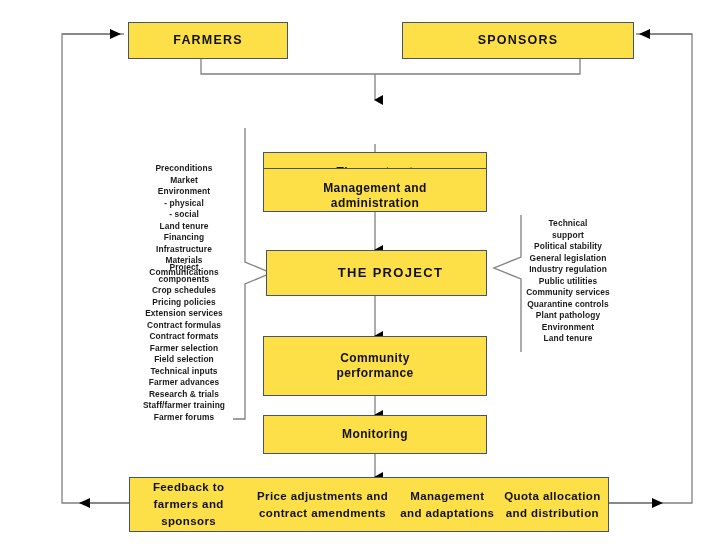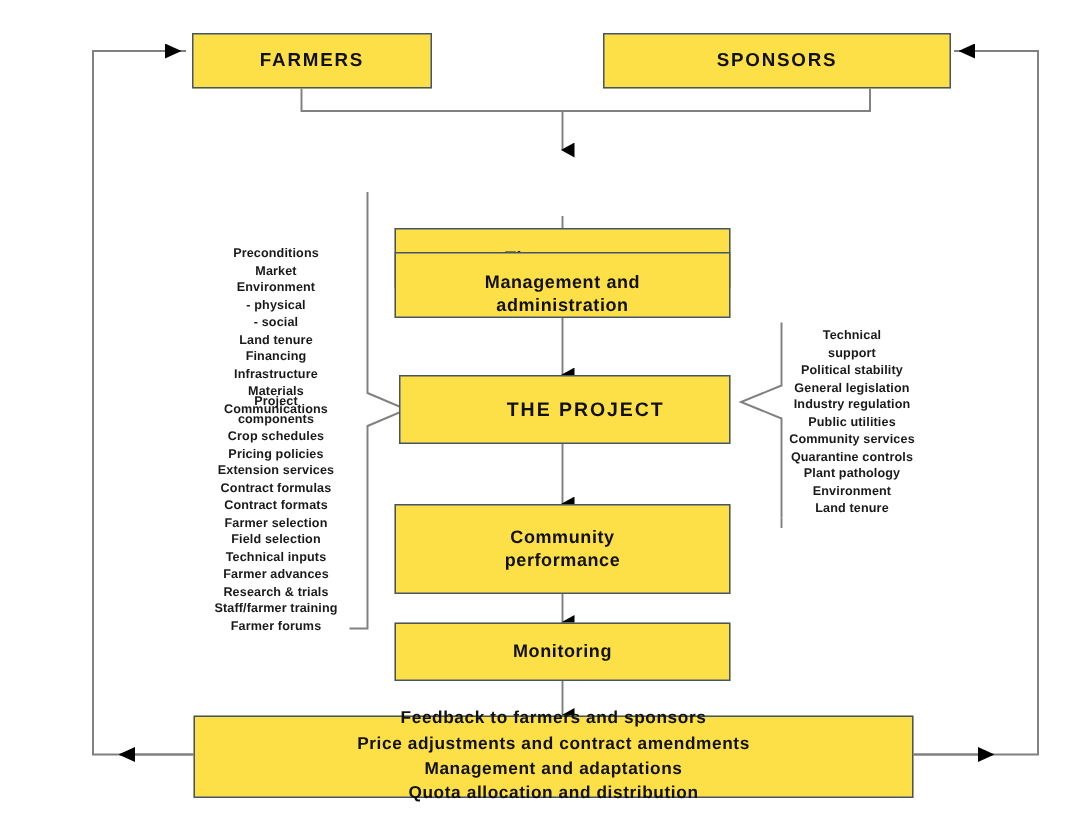--- a/index.html
+++ b/index.html
@@ -50,21 +50,21 @@
     font-size: 12px;
   }
   .box-project {
     font-size: 13px;
     letter-spacing: 1.3px;
     padding-left: 28px;
   }
   .box-feedback {
     font-size: 11.5px;
     font-weight: bold;
-    flex-direction: column;
+    flex-direction: row;
     line-height: 1.45;
   }
   .sidetext {
     position: absolute;
     text-align: center;
     font-size: 8.4px;
     line-height: 1.37;
     color: #1a1a1a;
     font-weight: bold;
     letter-spacing: 0.1px;

